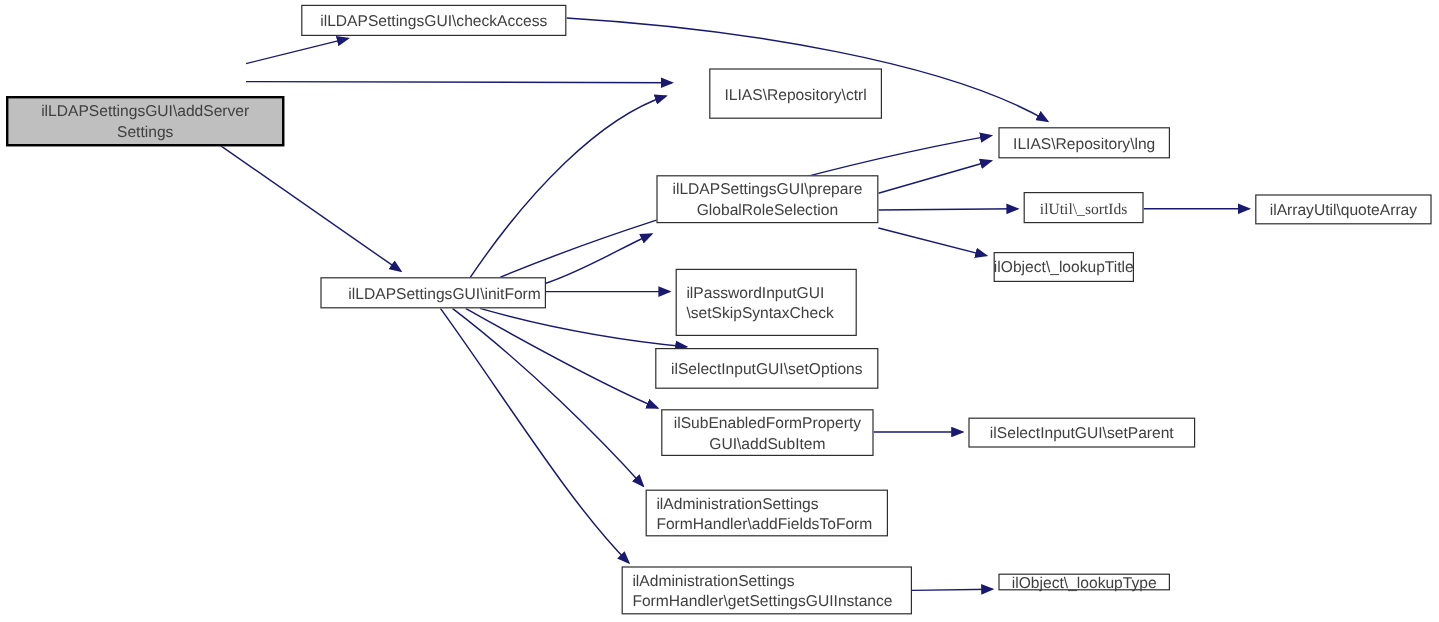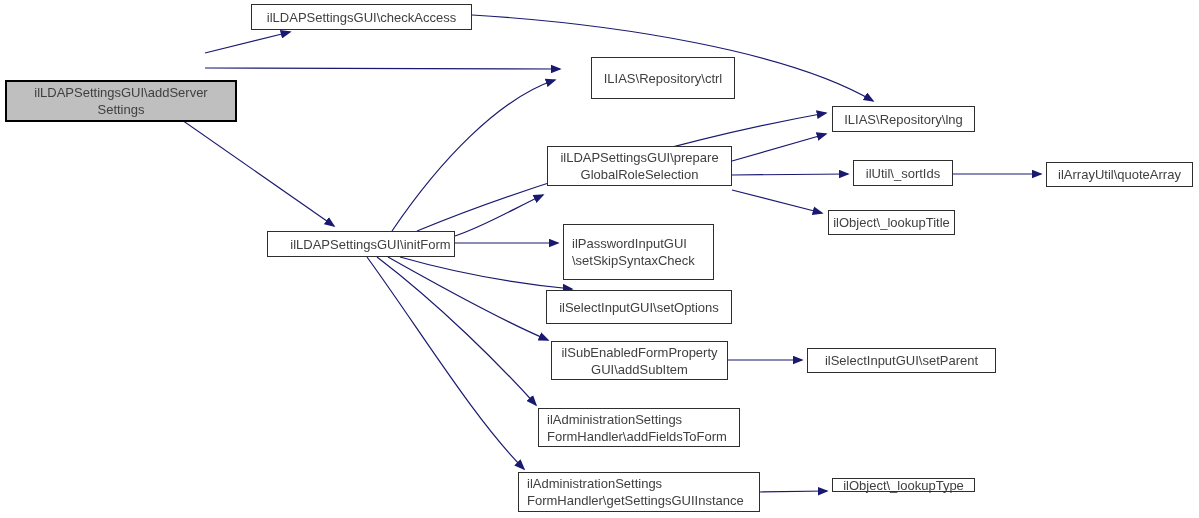--- a/index.html
+++ b/index.html
@@ -17,23 +17,23 @@
     white-space:pre-line; cursor:pointer;
   }
   .node.current { background:#bfbfbf; border:2px solid #000000; cursor:default; }
   .node.align-left { justify-content:flex-start; text-align:left; padding-left:8px; }
   
   .n0  { left:5px;    top:48px;  width:232px; height:42px;margin-top:32px; }
   .n1  { left:251px;  top:4px;   width:221px; height:26px; }
   .n2  { left:567px;  top:57px;  width:144px; height:42px;margin-left:24px; }
   .n3  { left:832px;  top:106px; width:143px; height:26px;text-align:center; }
   .n4  { left:547px;  top:146px; width:185px; height:40px; }
-  .n5  { left:853px;  top:160px; width:100px; height:26px; }
+  .n5  { left:853px;  top:160px; width:100px; height:26px;font-family:Liberation Serif, serif; }
   .n6  { left:1046px; top:162px; width:147px; height:25px; }
-  .n7  { left:828px;  top:210px; width:127px; height:25px; }
+  .n7  { left:828px;  top:210px; width:117px; height:25px; }
   .n8  { left:267px;  top:231px; width:188px; height:26px;padding-left:19px; }
   .n9  { left:563px;  top:224px; width:151px; height:56px; }
   .n10 { left:546px;  top:290px; width:186px; height:34px; }
   .n11 { left:551px;  top:341px; width:177px; height:39px; }
   .n12 { left:807px;  top:348px; width:189px; height:25px; }
   .n13 { left:538px;  top:408px; width:202px; height:39px; }
   .n14 { left:518px;  top:472px; width:242px; height:40px; }
   .n15 { left:832px;  top:478px; width:143px; height:14px; }
 </style>
 </head>

